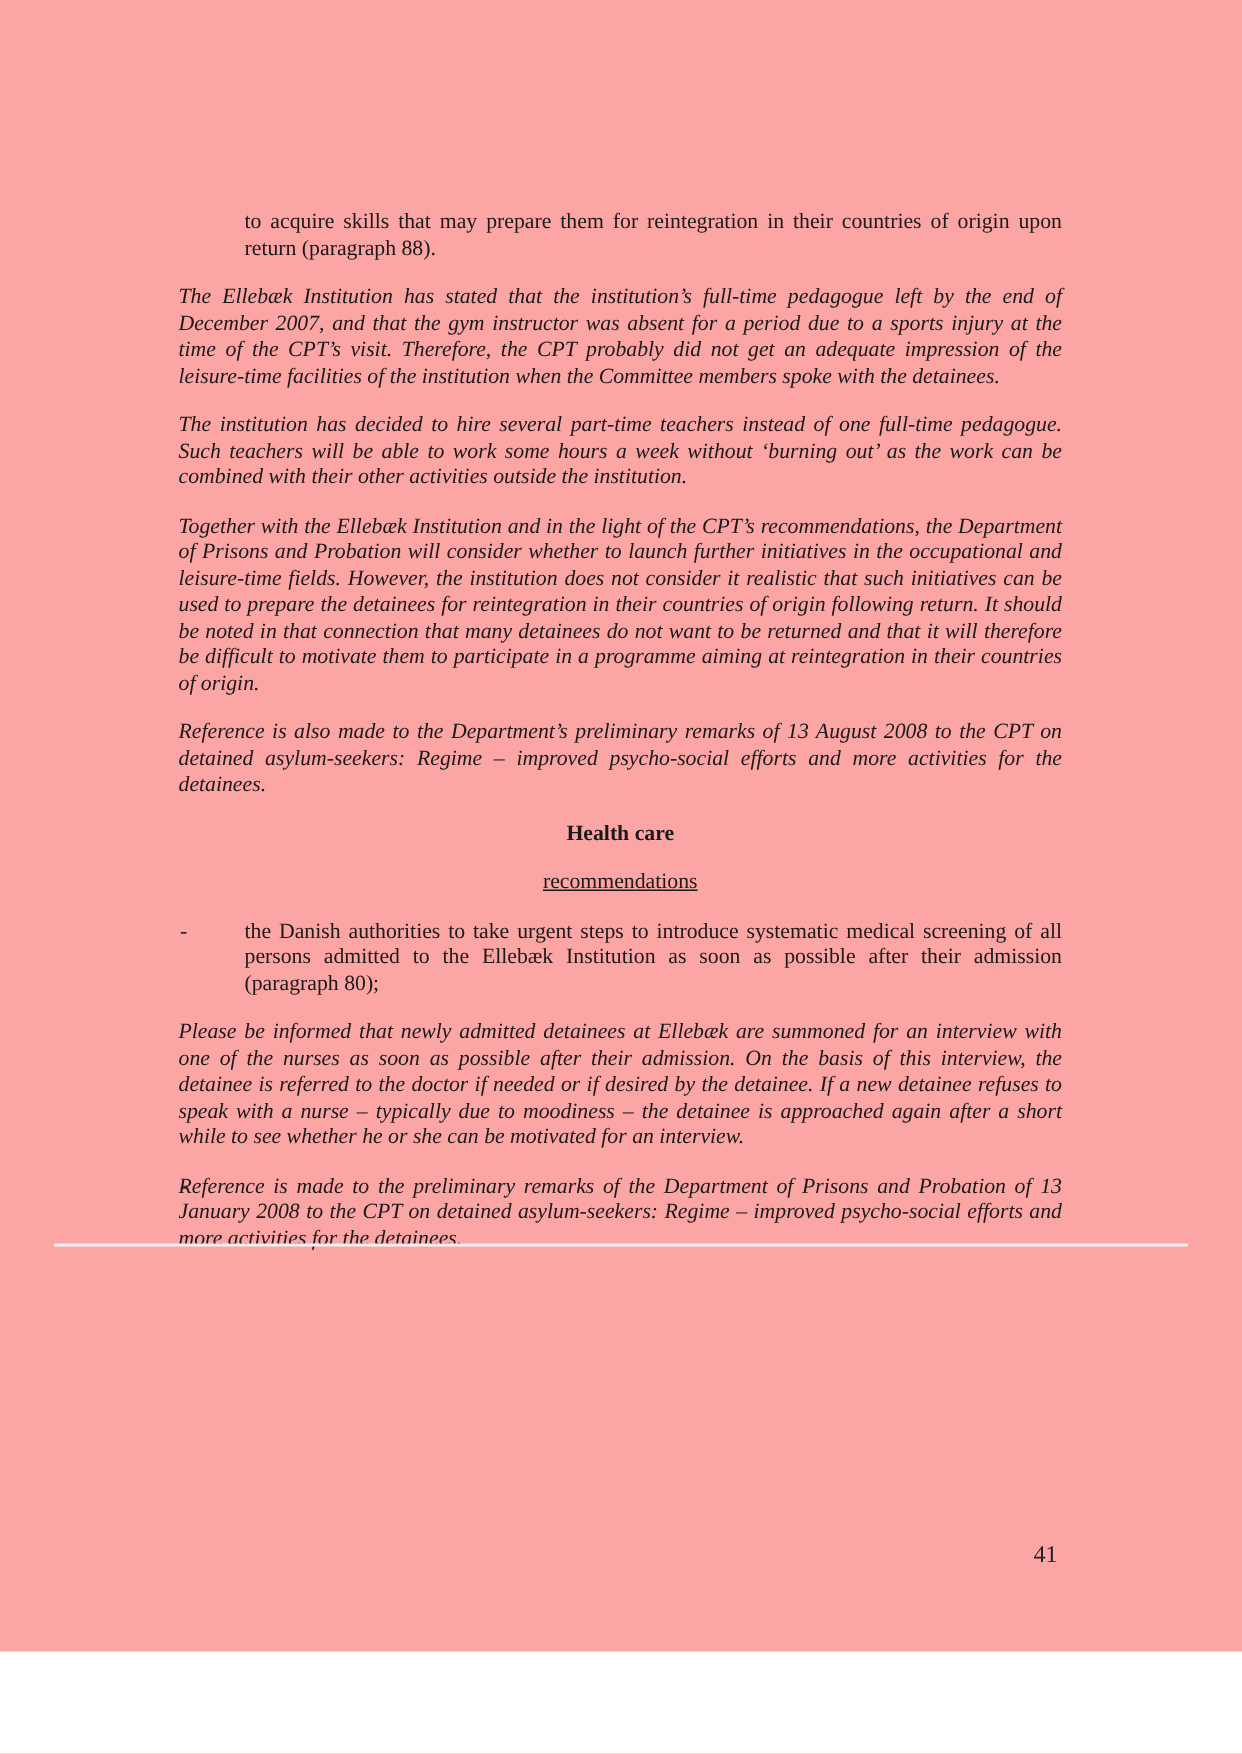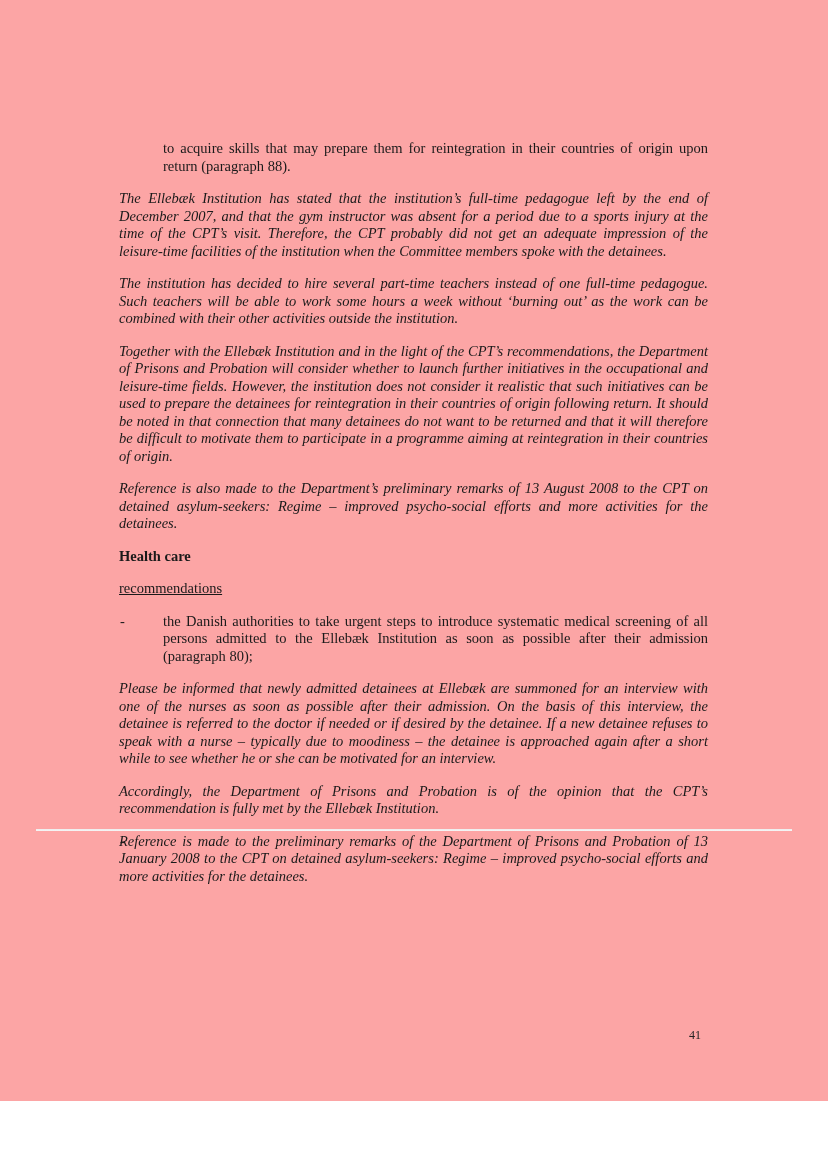--- a/index.html
+++ b/index.html
@@ -21,32 +21,32 @@
     width: 589px;
     font-size: 14.5px;
     line-height: 17.5px;
     text-align: justify;
     hyphens: auto;
   }
   .block { margin: 0 0 15px 0; }
   .hang { position: relative; padding-left: 44px; }
   .dash { position: absolute; left: 1px; top: 0; }
   .reply { font-style: italic; margin-top: 14px; }
-  .heading { font-weight: bold; text-align: left; }
-  .subheading { text-decoration: underline; text-align: left; }
+  .heading { font-weight: bold; text-align: center; }
+  .subheading { text-decoration: underline; text-align: center; }
   .scan-line {
     position: absolute;
     left: 36px; top: 829px;
     width: 756px; height: 2px;
     background: linear-gradient(to bottom, #ededed, #f6f6f6);
   }
   .page-number {
     position: absolute;
     left: 689px; top: 1028px;
-    font-size: 12px;
+    font-size: 16px;
     color: #222222;
   }
 </style>
 </head>
 <body>
 
 <div class="page">
 
   <div class="content">
 
@@ -66,21 +66,20 @@
 
     <div class="block subheading">recommendations</div>
 
     <div class="block hang">
       <span class="dash">-</span>
       <span class="hang-text">the Danish authorities to take urgent steps to introduce systematic medical screening of all persons admitted to the Ellebæk Institution as soon as possible after their admission (paragraph 80);</span>
     </div>
 
     <div class="block reply">Please be informed that newly admitted detainees at Ellebæk are summoned for an interview with one of the nurses as soon as possible after their admission. On the basis of this interview, the detainee is referred to the doctor if needed or if desired by the detainee. If a new detainee refuses to speak with a nurse – typically due to moodiness – the detainee is approached again after a short while to see whether he or she can be motivated for an interview.</div>
 
-    <div class="block reply">Accordingly, the Department of Prisons and Probation is of the opinion that the CPT’s recommendation is fully met by the Ellebæk Institution.</div>
 
 
     <div class="block hang">
       <span class="dash">-</span>
     </div>
 
     <div class="block reply">Reference is made to the preliminary remarks of the Department of Prisons and Probation of 13 January 2008 to the CPT on detained asylum-seekers: Regime – improved psycho-social efforts and more activities for the detainees.</div>
 
   </div>
 

